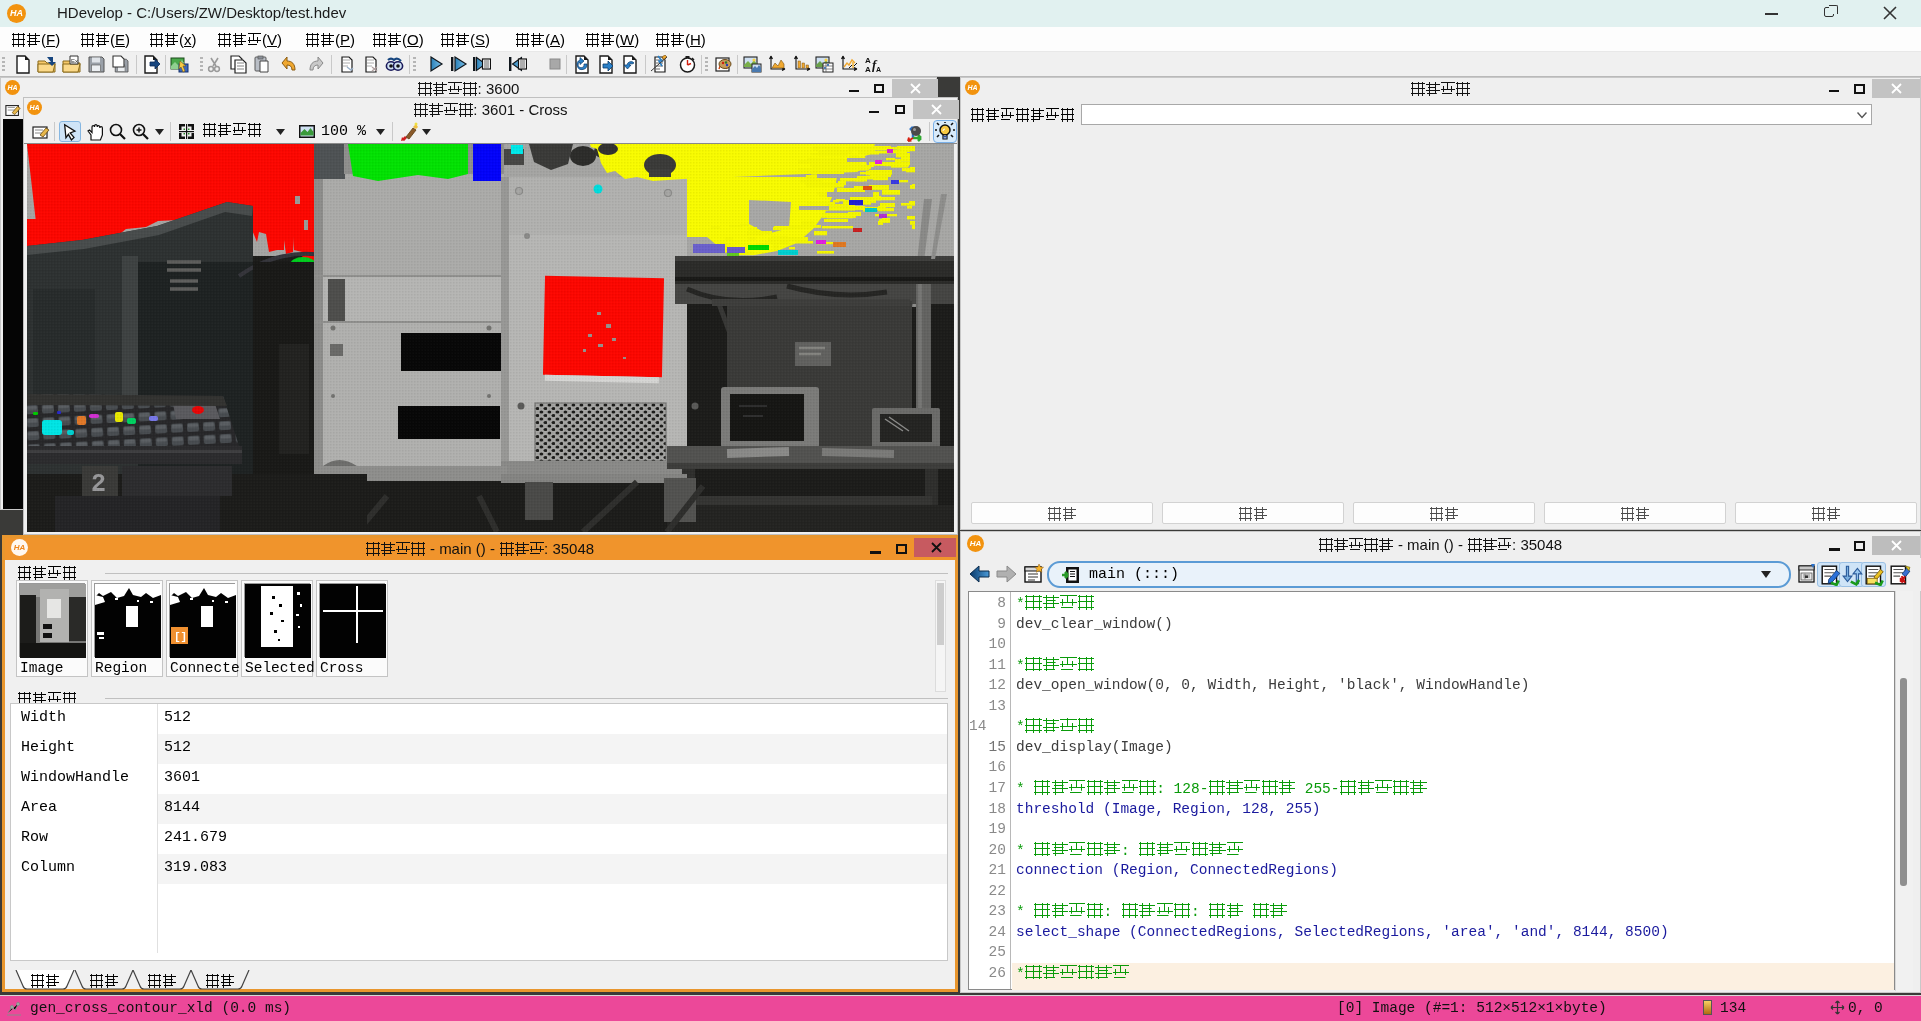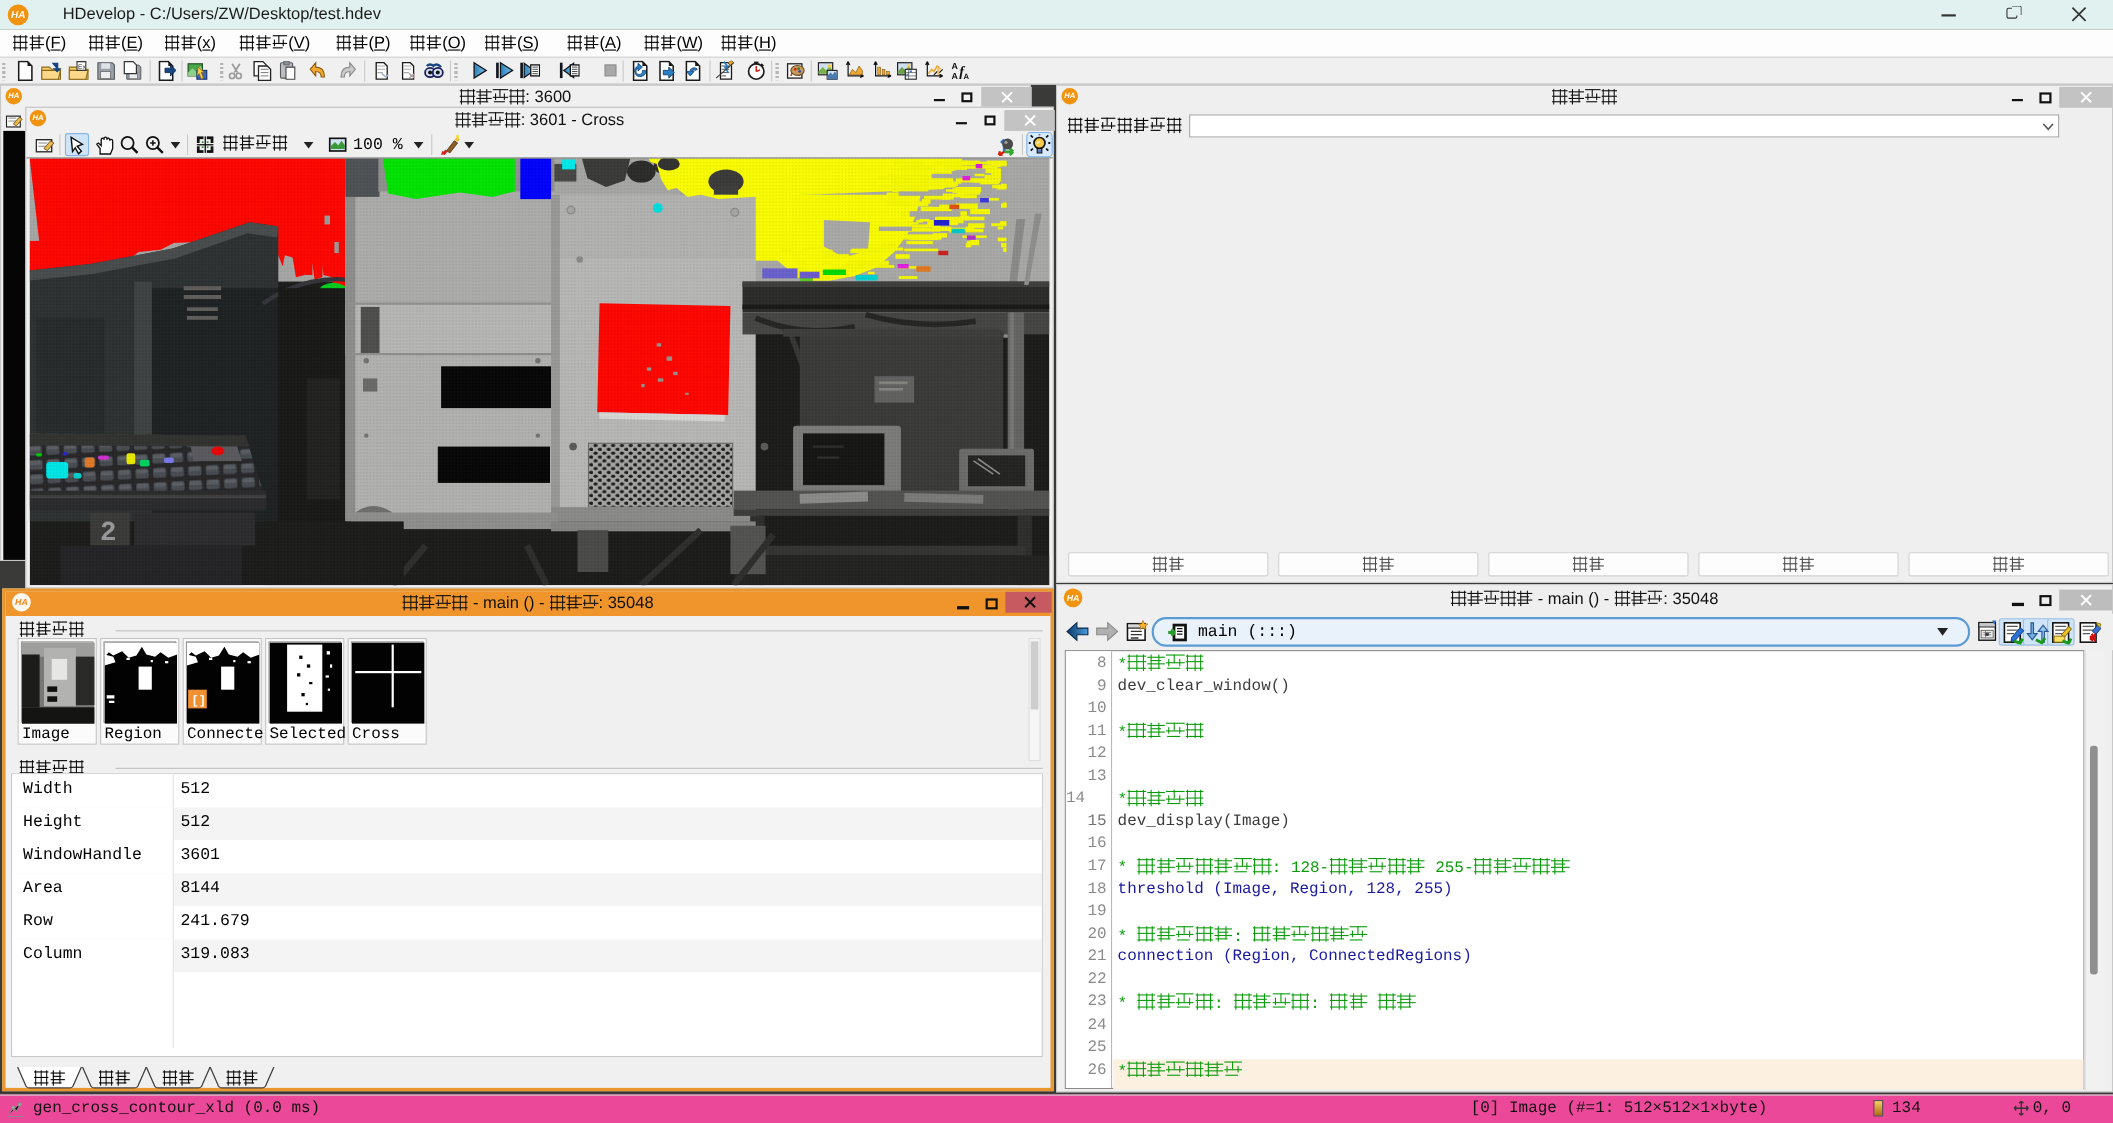--- a/index.html
+++ b/index.html
@@ -945,39 +945,41 @@
 <div class="abs code" style="left:7px;top:59px;width:927px;height:399px;background:#fff;border:1px solid #8a8a8a">
 <div class="abs" style="left:0;top:0;width:42px;height:397px;background:#fff;border-right:1px solid #b8b8b8"></div>
 <div class="abs mono" style="left:0;top:3.0px;width:37px;text-align:right;font-size:14.5px;color:#8a8a8a">8</div>
 <div class="abs mono" style="left:47px;top:3.0px;font-size:14.5px;color:#0a9b0a">*<i class="c"></i><i class="c v2"></i><i class="c v3"></i><i class="c"></i></div>
 <div class="abs mono" style="left:0;top:23.6px;width:37px;text-align:right;font-size:14.5px;color:#8a8a8a">9</div>
 <div class="abs mono" style="left:47px;top:23.6px;font-size:14.5px;color:#3c3c3c">dev_clear_window()</div>
 <div class="abs mono" style="left:0;top:44.1px;width:37px;text-align:right;font-size:14.5px;color:#8a8a8a">10</div>
 <div class="abs mono" style="left:0;top:64.7px;width:37px;text-align:right;font-size:14.5px;color:#8a8a8a">11</div>
 <div class="abs mono" style="left:47px;top:64.7px;font-size:14.5px;color:#0a9b0a">*<i class="c"></i><i class="c v2"></i><i class="c v3"></i><i class="c"></i></div>
 <div class="abs mono" style="left:0;top:85.2px;width:37px;text-align:right;font-size:14.5px;color:#8a8a8a">12</div>
+<div class="abs mono" style="left:47px;top:85.2px;font-size:14.5px;color:#3c3c3c">dev_open_window(0, 0, Width, Height, 'black', WindowHandle)</div>
 <div class="abs mono" style="left:0;top:105.8px;width:37px;text-align:right;font-size:14.5px;color:#8a8a8a">13</div>
 <div class="abs mono" style="left:0;top:126.3px;width:37px;text-align:left;font-size:14.5px;color:#8a8a8a">14</div>
 <div class="abs mono" style="left:47px;top:126.3px;font-size:14.5px;color:#0a9b0a">*<i class="c"></i><i class="c v2"></i><i class="c v3"></i><i class="c"></i></div>
 <div class="abs mono" style="left:0;top:146.8px;width:37px;text-align:right;font-size:14.5px;color:#737373">15</div>
 <div class="abs mono" style="left:47px;top:146.8px;font-size:14.5px;color:#3c3c3c">dev_display(Image)</div>
 <div class="abs mono" style="left:0;top:167.4px;width:37px;text-align:right;font-size:14.5px;color:#8a8a8a">16</div>
 <div class="abs mono" style="left:0;top:188.0px;width:37px;text-align:right;font-size:14.5px;color:#8a8a8a">17</div>
 <div class="abs mono" style="left:47px;top:188.0px;font-size:14.5px;color:#0a9b0a">* <i class="c"></i><i class="c v2"></i><i class="c v3"></i><i class="c"></i><i class="c v2"></i><i class="c v3"></i><i class="c"></i>: 128-<i class="c"></i><i class="c v2"></i><i class="c v3"></i><i class="c"></i><i class="c v2"></i> 255-<i class="c"></i><i class="c v2"></i><i class="c v3"></i><i class="c"></i><i class="c v2"></i></div>
 <div class="abs mono" style="left:0;top:208.5px;width:37px;text-align:right;font-size:14.5px;color:#8a8a8a">18</div>
 <div class="abs mono" style="left:47px;top:208.5px;font-size:14.5px;color:#1a1a9e">threshold (Image, Region, 128, 255)</div>
 <div class="abs mono" style="left:0;top:229.1px;width:37px;text-align:right;font-size:14.5px;color:#8a8a8a">19</div>
 <div class="abs mono" style="left:0;top:249.6px;width:37px;text-align:right;font-size:14.5px;color:#8a8a8a">20</div>
 <div class="abs mono" style="left:47px;top:249.6px;font-size:14.5px;color:#0a9b0a">* <i class="c"></i><i class="c v2"></i><i class="c v3"></i><i class="c"></i><i class="c v2"></i>: <i class="c"></i><i class="c v2"></i><i class="c v3"></i><i class="c"></i><i class="c v2"></i><i class="c v3"></i></div>
 <div class="abs mono" style="left:0;top:270.2px;width:37px;text-align:right;font-size:14.5px;color:#8a8a8a">21</div>
 <div class="abs mono" style="left:47px;top:270.2px;font-size:14.5px;color:#1a1a9e">connection (Region, ConnectedRegions)</div>
 <div class="abs mono" style="left:0;top:290.7px;width:37px;text-align:right;font-size:14.5px;color:#8a8a8a">22</div>
 <div class="abs mono" style="left:0;top:311.2px;width:37px;text-align:right;font-size:14.5px;color:#8a8a8a">23</div>
 <div class="abs mono" style="left:47px;top:311.2px;font-size:14.5px;color:#0a9b0a">* <i class="c"></i><i class="c v2"></i><i class="c v3"></i><i class="c"></i>: <i class="c"></i><i class="c v2"></i><i class="c v3"></i><i class="c"></i>: <i class="c"></i><i class="c v2"></i> <i class="c"></i><i class="c v2"></i></div>
 <div class="abs mono" style="left:0;top:331.8px;width:37px;text-align:right;font-size:14.5px;color:#8a8a8a">24</div>
+<div class="abs mono" style="left:47px;top:331.8px;font-size:14.5px;color:#1a1a9e">select_shape (ConnectedRegions, SelectedRegions, 'area', 'and', 8144, 8500)</div>
 <div class="abs mono" style="left:0;top:352.4px;width:37px;text-align:right;font-size:14.5px;color:#8a8a8a">25</div>
 <div class="abs" style="left:43px;top:370.9px;width:882px;height:27.1px;background:#fcf0e1"></div>
 <div class="abs mono" style="left:0;top:372.9px;width:37px;text-align:right;font-size:14.5px;color:#8a8a8a">26</div>
 <div class="abs mono" style="left:47px;top:372.9px;font-size:14.5px;color:#0a9b0a">*<i class="c"></i><i class="c v2"></i><i class="c v3"></i><i class="c"></i><i class="c v2"></i><i class="c v3"></i></div>
 </div>
 <div class="abs" style="left:934px;top:59px;width:18px;height:400px;background:#f1f1f1;border-left:1px solid #d8d8d8"></div>
 <div class="abs" style="left:939px;top:146px;width:7px;height:208px;background:#8f8f8f;border-radius:3px"></div>
 </div>
 <div class="abs" style="left:0;top:995px;width:1921px;height:26px;background:#ec4899;border-top:1px solid #d9d9d9">
 <svg class="abs" style="left:6px;top:4px" width="17" height="17" viewBox="0 0 17 17">

